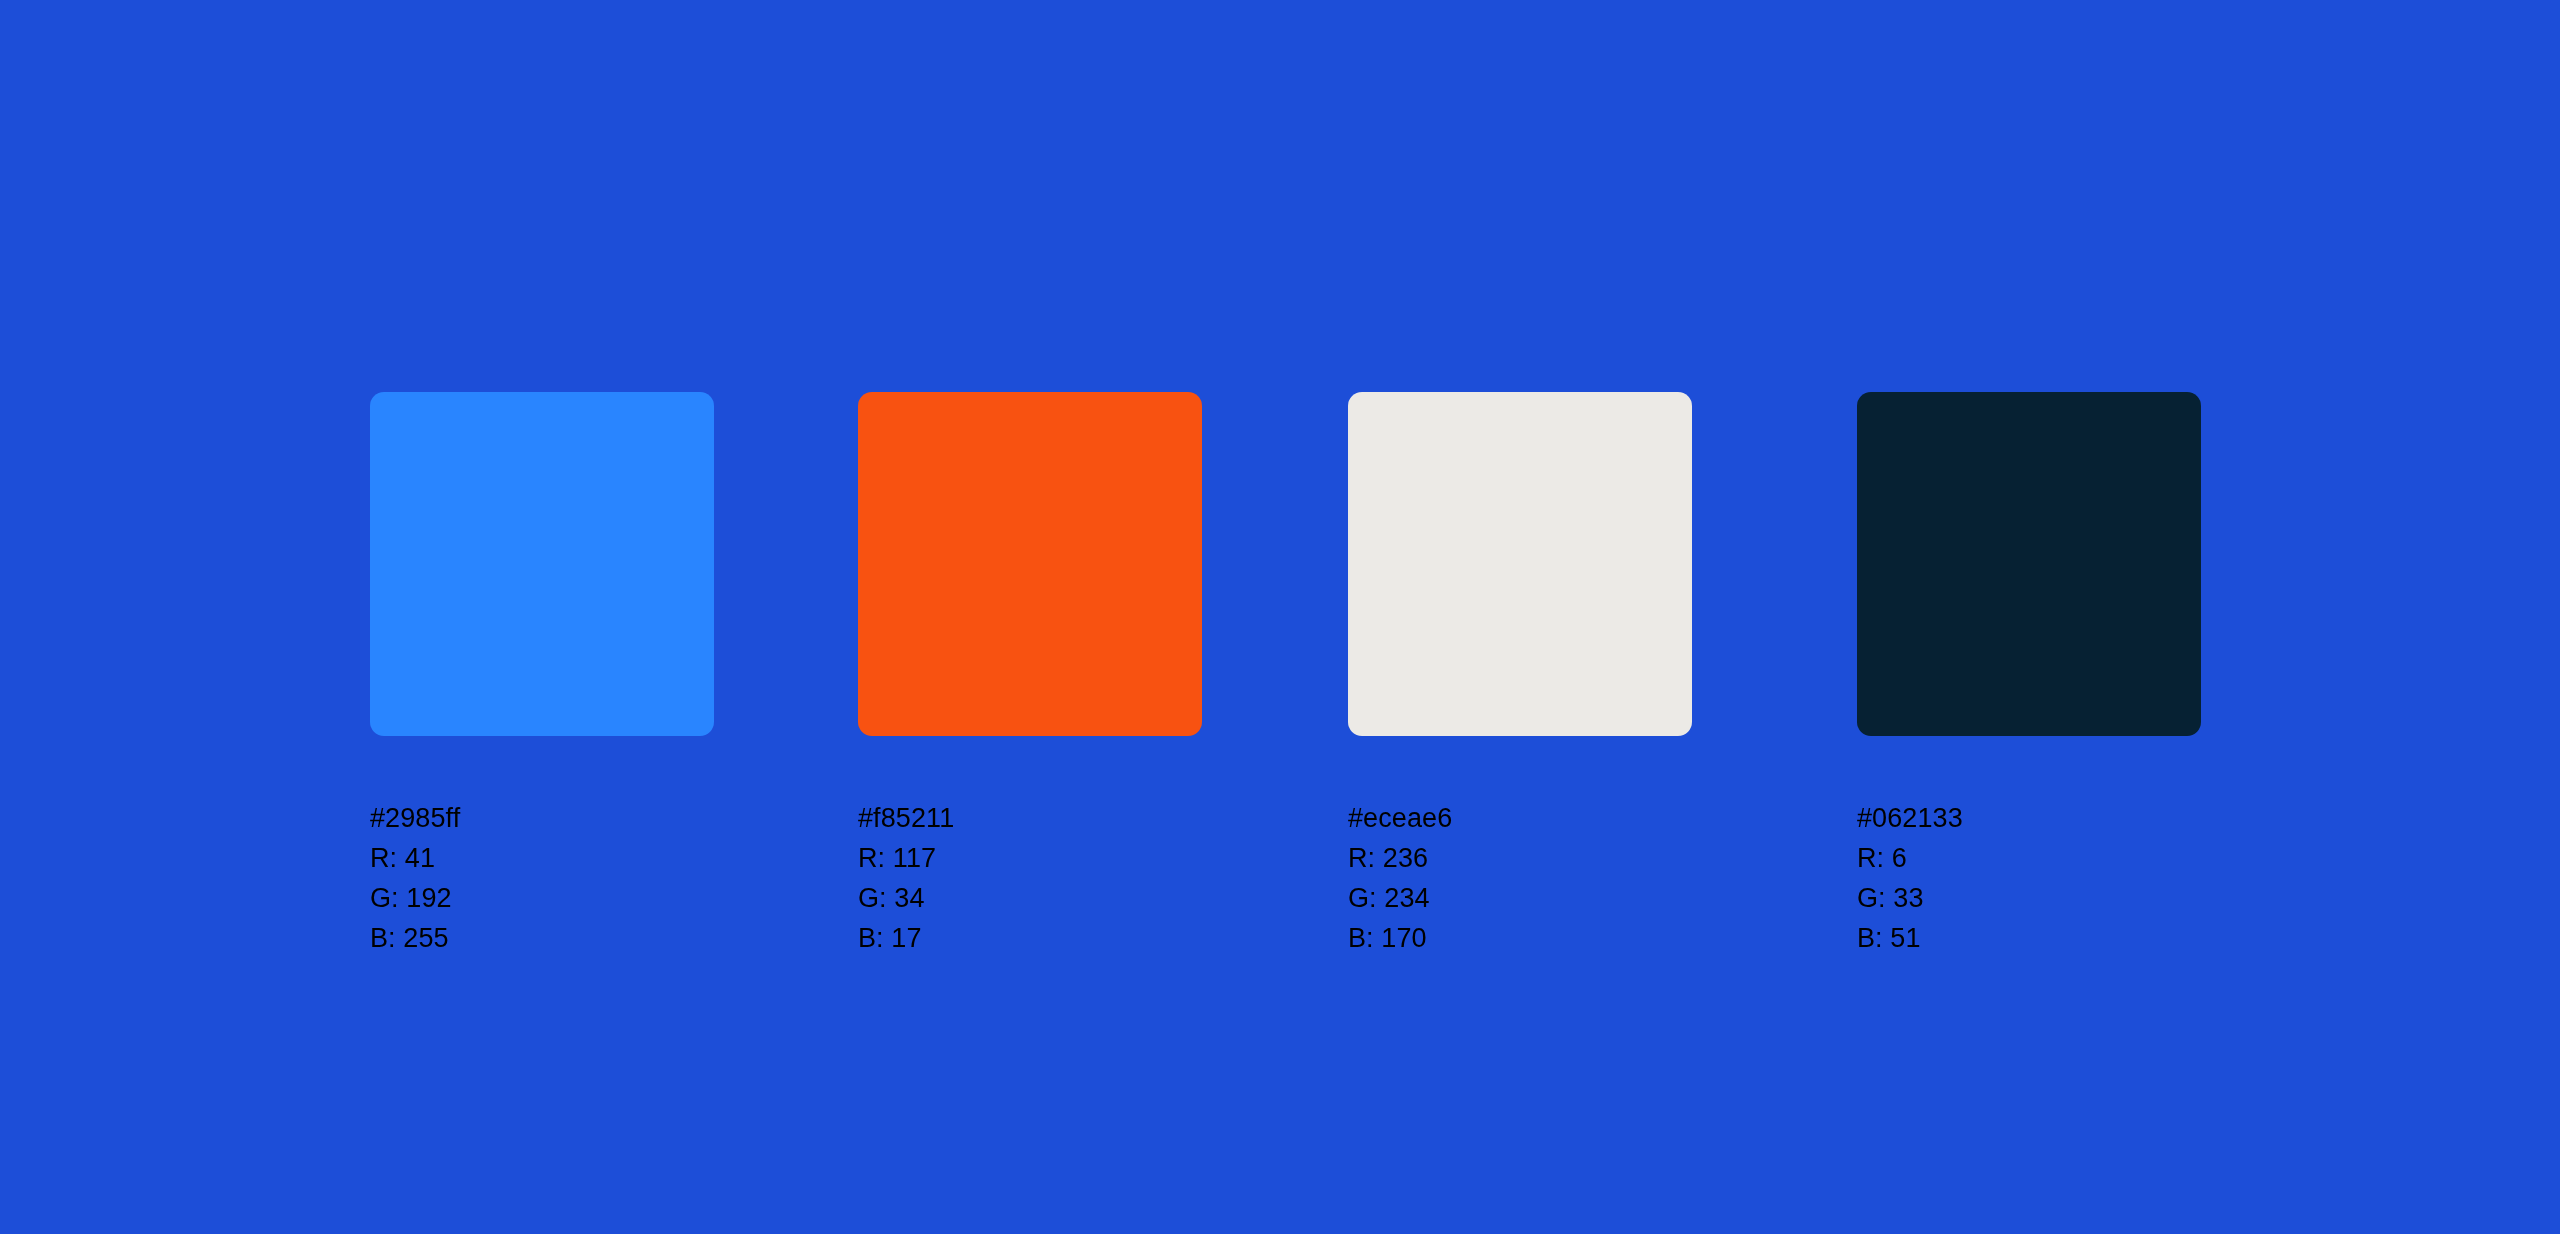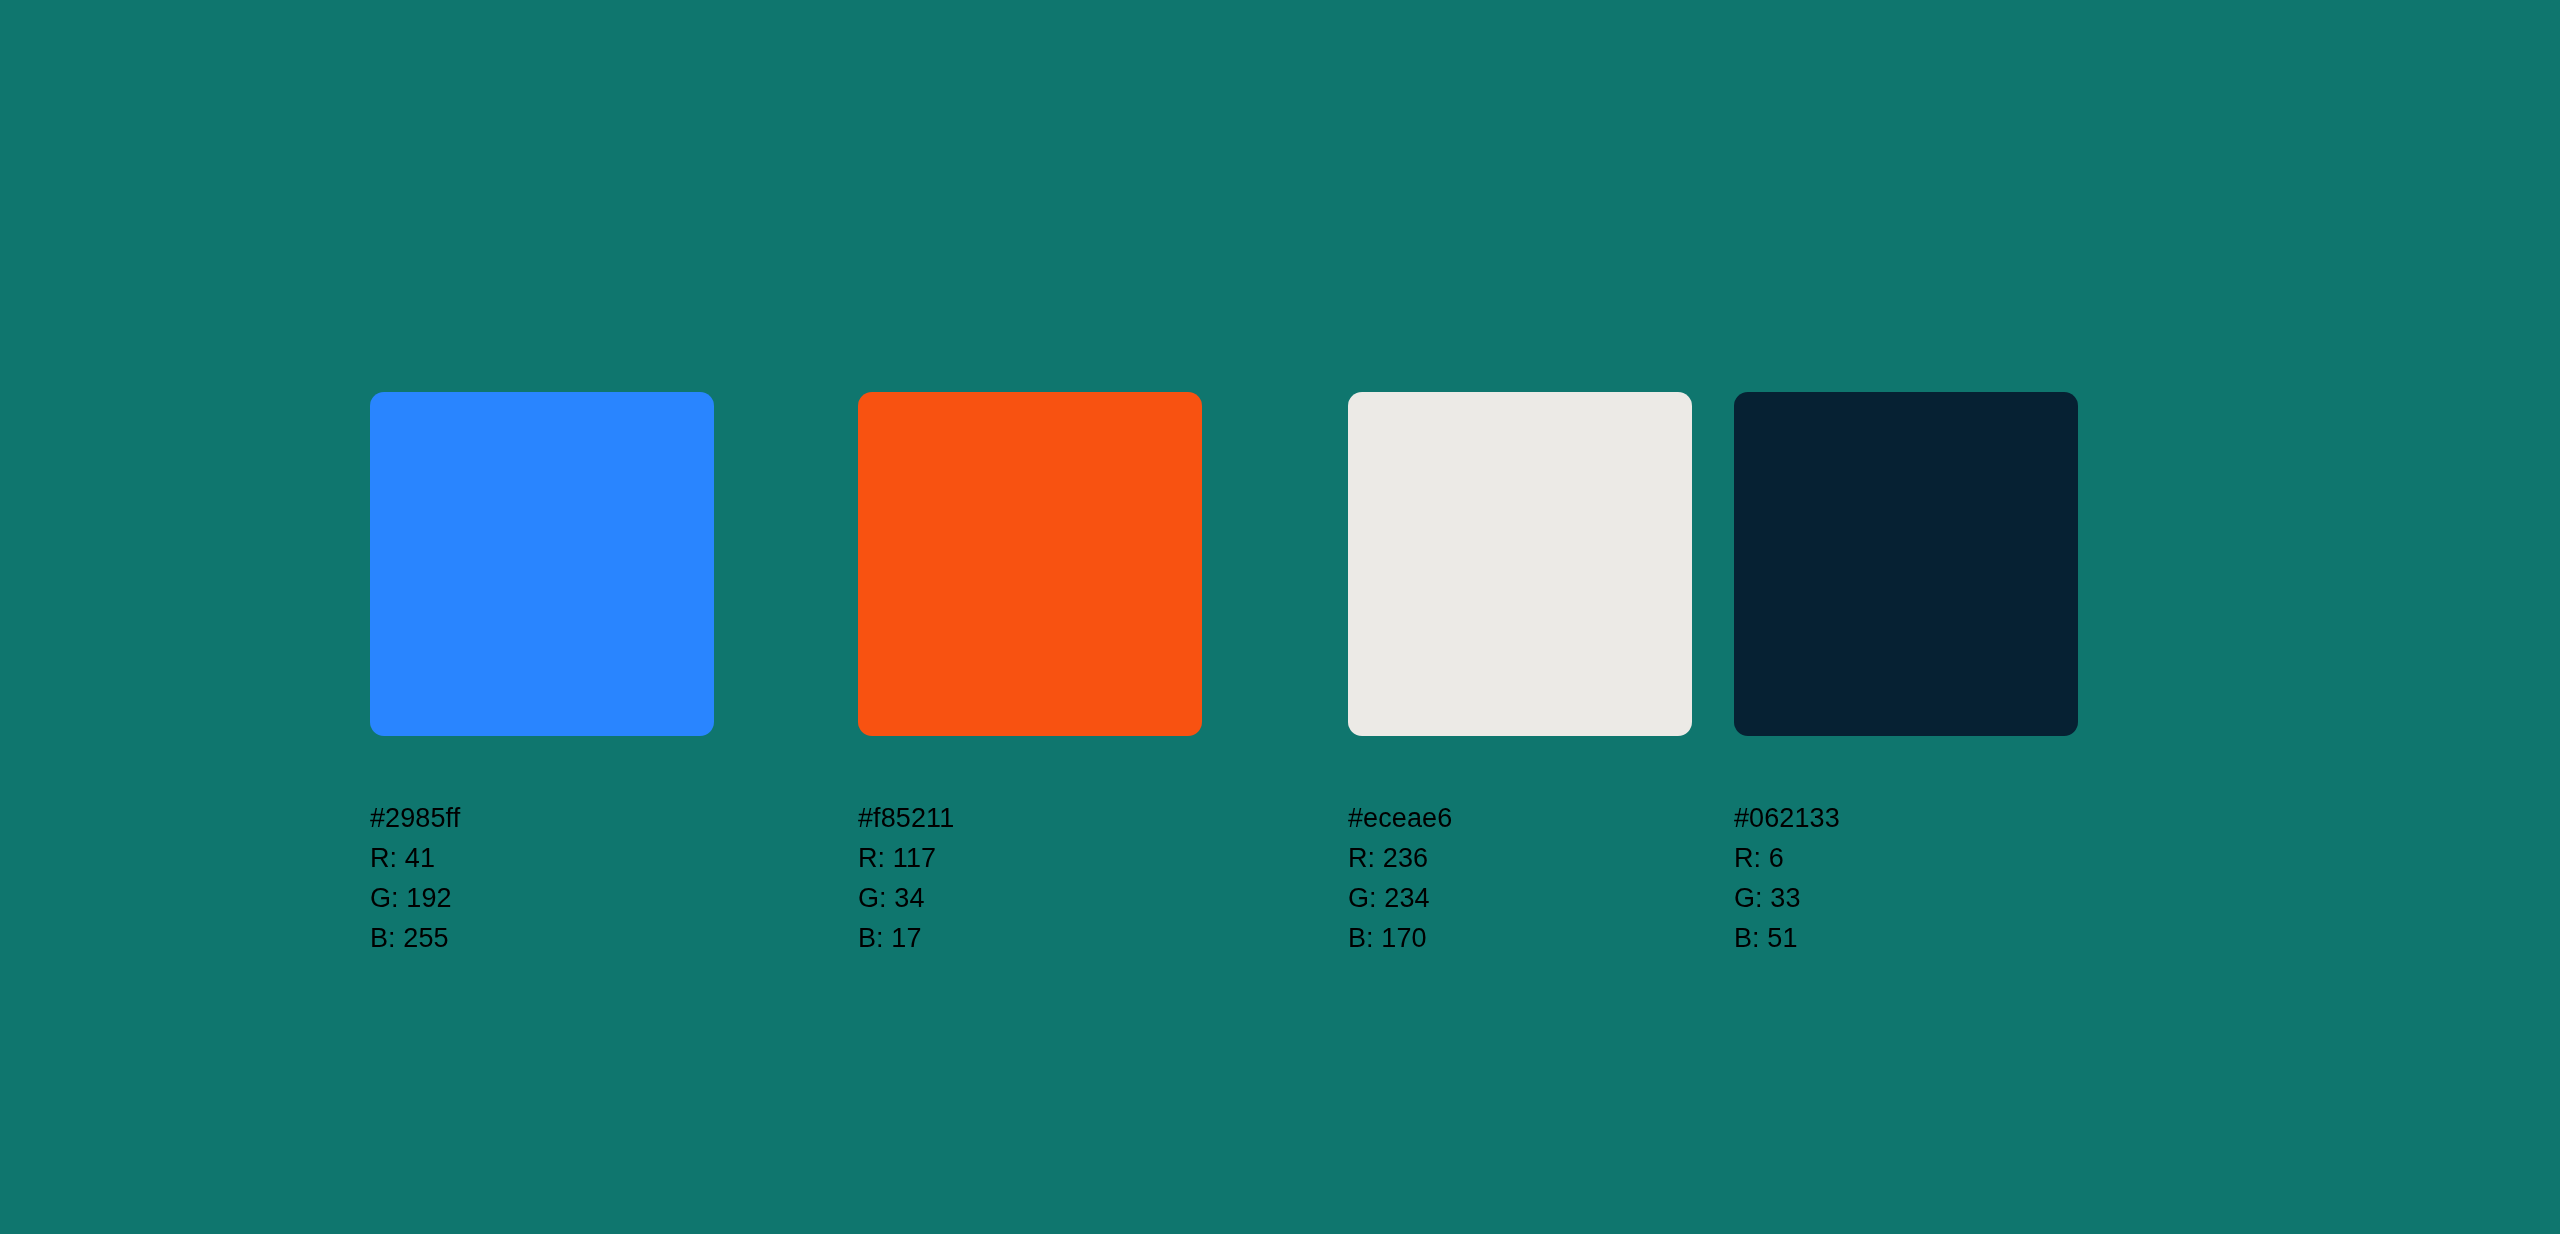--- a/index.html
+++ b/index.html
@@ -13,33 +13,33 @@
     background: #ffffff;
     font-family: "Liberation Sans", sans-serif;
     -webkit-font-smoothing: antialiased;
     overflow: hidden;
   }
 
   #palette-board {
     position: relative;
     width: 2560px;
     height: 1234px;
-    background: #0f766e;
+    background: #1d4ed8;
   }
 
   .swatch-card {
     position: absolute;
     top: 392px;
     width: 344px;
   }
 
   .swatch-card.pos-0 { left: 370px; }
   .swatch-card.pos-1 { left: 858px; }
   .swatch-card.pos-2 { left: 1348px; }
-  .swatch-card.pos-3 { left: 1734px; }
+  .swatch-card.pos-3 { left: 1857px; }
 
   .swatch-chip {
     width: 344px;
     height: 344px;
     border-radius: 14px;
     display: block;
   }
 
   .swatch-info {
     margin-top: 62px;

